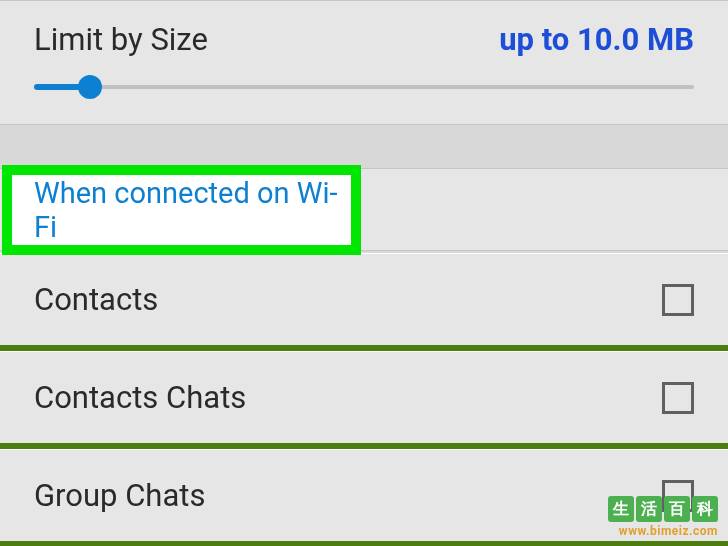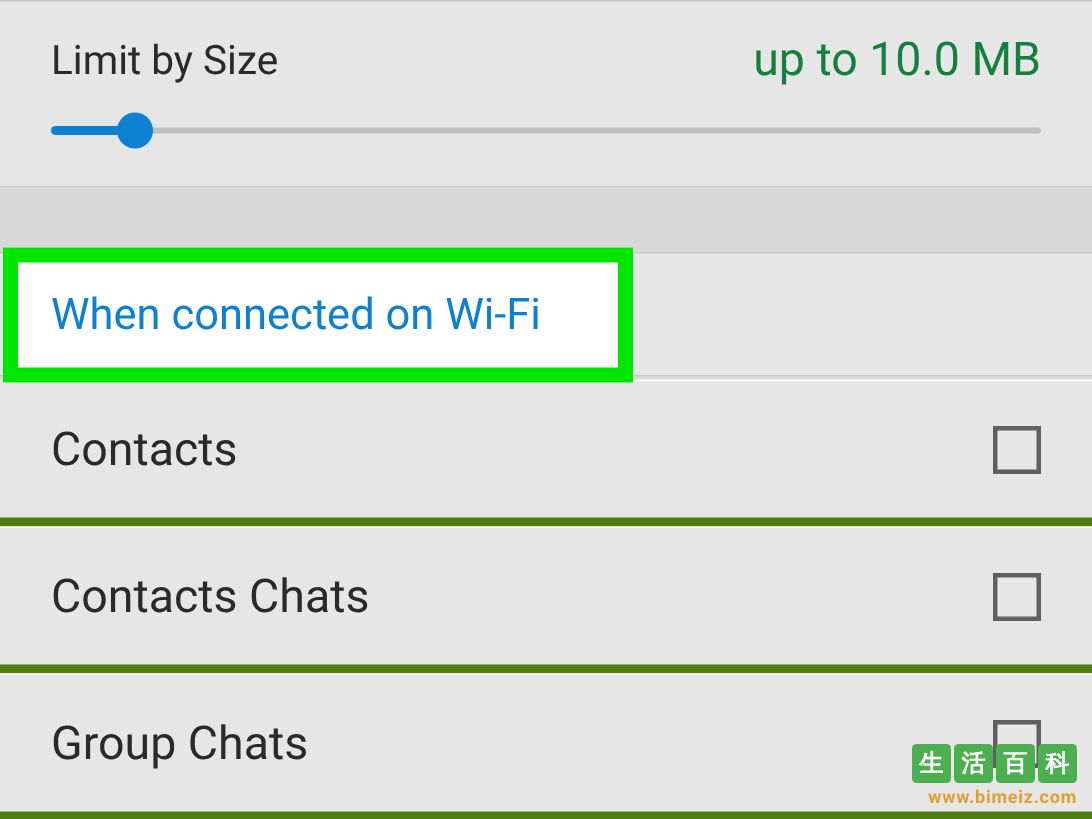--- a/index.html
+++ b/index.html
@@ -17,28 +17,28 @@
       border-bottom: 1px solid #c6c6c6;
       padding: 0;
     }
     .size-header {
       display: flex;
       justify-content: space-between;
       align-items: center;
       padding: 20px 34px 16px 34px;
     }
     .size-title {
-      font-size: 27px;
+      font-size: 31px;
       color: #2a2a2a;
       font-weight: 400;
     }
     .size-value {
       font-size: 31px;
-      color: #15803d;
-      font-weight: 400;
+      color: #1d4ed8;
+      font-weight: 700;
     }
     .slider-wrap {
       padding: 0 34px 24px 34px;
     }
     .slider {
       position: relative;
       height: 26px;
     }
     .slider-track-bg {
       position: absolute;
@@ -73,21 +73,21 @@
       border-bottom: 1px solid #c6c6c6;
     }
     .highlight-wrap {
       position: relative;
       height: 84px;
     }
     .highlight-border {
       position: absolute;
       top: -4px;
       left: 2px;
-      width: 420px;
+      width: 359px;
       height: 90px;
       border: 10px solid #00e600;
       background: #ffffff;
       display: flex;
       align-items: center;
       padding-left: 22px;
       z-index: 2;
     }
     .highlight-text {
       font-size: 29px;

